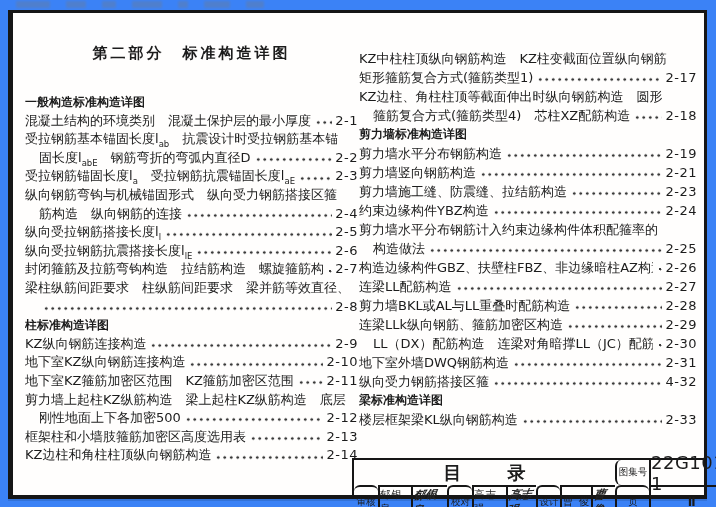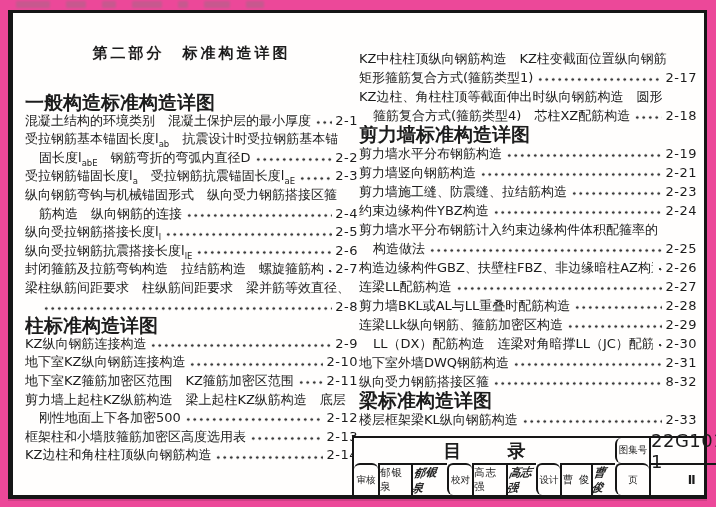--- a/index.html
+++ b/index.html
@@ -1,48 +1,48 @@
 <!DOCTYPE html>
 <html><head>
 <meta charset="utf-8">
 <style>
   * { margin:0; padding:0; box-sizing:border-box; }
   html,body { background:#ffffff; }
   body { font-family:"DejaVu Sans","Liberation Sans",sans-serif; color:#1c1c1c; }
-  .page { position:relative; width:716px; height:507px; background:#ec4899; overflow:hidden; }
+  .page { position:relative; width:716px; height:507px; background:#3b82f6; overflow:hidden; }
 
   
   .remnants { position:absolute; top:1px; left:16px; display:flex; gap:16px; opacity:.32; filter:blur(1.2px); }
   .remnants div { height:7px; background:#7a7a7a; border-radius:1px; }
 
   .frame { position:absolute; left:8px; top:10px; width:699px; height:489px;
            border-style:solid; border-color:#161616; border-width:3px 3px 4px 5px;
            background:#fffefd; box-shadow:0 2px 0 rgba(0,0,0,.12); }
 
   .col { position:absolute; font-size:13px; }
   .col-left  { left:12px;  top:30px; width:333px; }
   .col-right { left:346px; top:36px; width:338px; }
 
   .part-title { font-size:15px; font-weight:bold; text-align:center; letter-spacing:3px;
                 height:20px; line-height:20px; margin-bottom:30px; }
 
   .line { display:flex; align-items:baseline; height:18.6px; line-height:18.6px;
           white-space:nowrap; overflow:hidden; }
   .col-right .line { height:19px; line-height:19px;text-align:right; }
-  .line.header { font-weight:bold; font-size:19px; }
+  .line.header { font-weight:bold; font-size:12px; }
   .line.indent { padding-left:14px; }
   .line .t  { flex:0 1 auto; overflow:hidden; }
   .line .dots { flex:1 1 6px; min-width:4px; margin:0 3px 0 4px; align-self:stretch;
           background-image:radial-gradient(circle, #3a3a3a 1.15px, transparent 1.35px);
           background-size:6.5px 6.5px; background-repeat:repeat-x; background-position:0 61%; }
   .line .pg { flex:0 0 auto; letter-spacing:.5px; }
   sub { font-size:8.5px; line-height:0; }
 
   
-  .tb { position:absolute; right:0; bottom:0; width:352px; height:59px; background:#fffefd;
+  .tb { position:absolute; right:0; bottom:0; width:352px; height:37px; background:#fffefd;
         display:grid; grid-template-columns:24px 33px 36px 25px 34px 30px 24px 31px 24px 34px auto;
         grid-template-rows:25px auto;
         border-top:2.5px solid #161616; border-left:2.5px solid #161616; }
   .tb > div { display:flex; align-items:center; justify-content:center; overflow:visible; }
   .bl { border-left:2px solid #161616; }
   .bt { border-top:2px solid #161616; }
   .tb-title { grid-column:1/10; grid-row:1; font-size:18px; font-weight:bold;
               letter-spacing:14px; text-indent:14px; }
   .tb-lbl  { font-size:9.5px;border-radius:6px; }
   .tb-name { font-size:10.5px; letter-spacing:1px; }
@@ -236,21 +236,21 @@
             <span class="pg">2-30</span>
           </div>
           <div class="line">
             <span class="t">地下室外墙DWQ钢筋构造</span>
             <span class="dots"></span>
             <span class="pg">2-31</span>
           </div>
           <div class="line">
             <span class="t">纵向受力钢筋搭接区箍</span>
             <span class="dots"></span>
-            <span class="pg">8-32</span>
+            <span class="pg">4-32</span>
           </div>
           <div class="line header">
             <span class="t">梁标准构造详图</span>
           </div>
           <div class="line">
             <span class="t">楼层框架梁KL纵向钢筋构造</span>
             <span class="dots"></span>
             <span class="pg">2-33</span>
           </div>
         </div>

